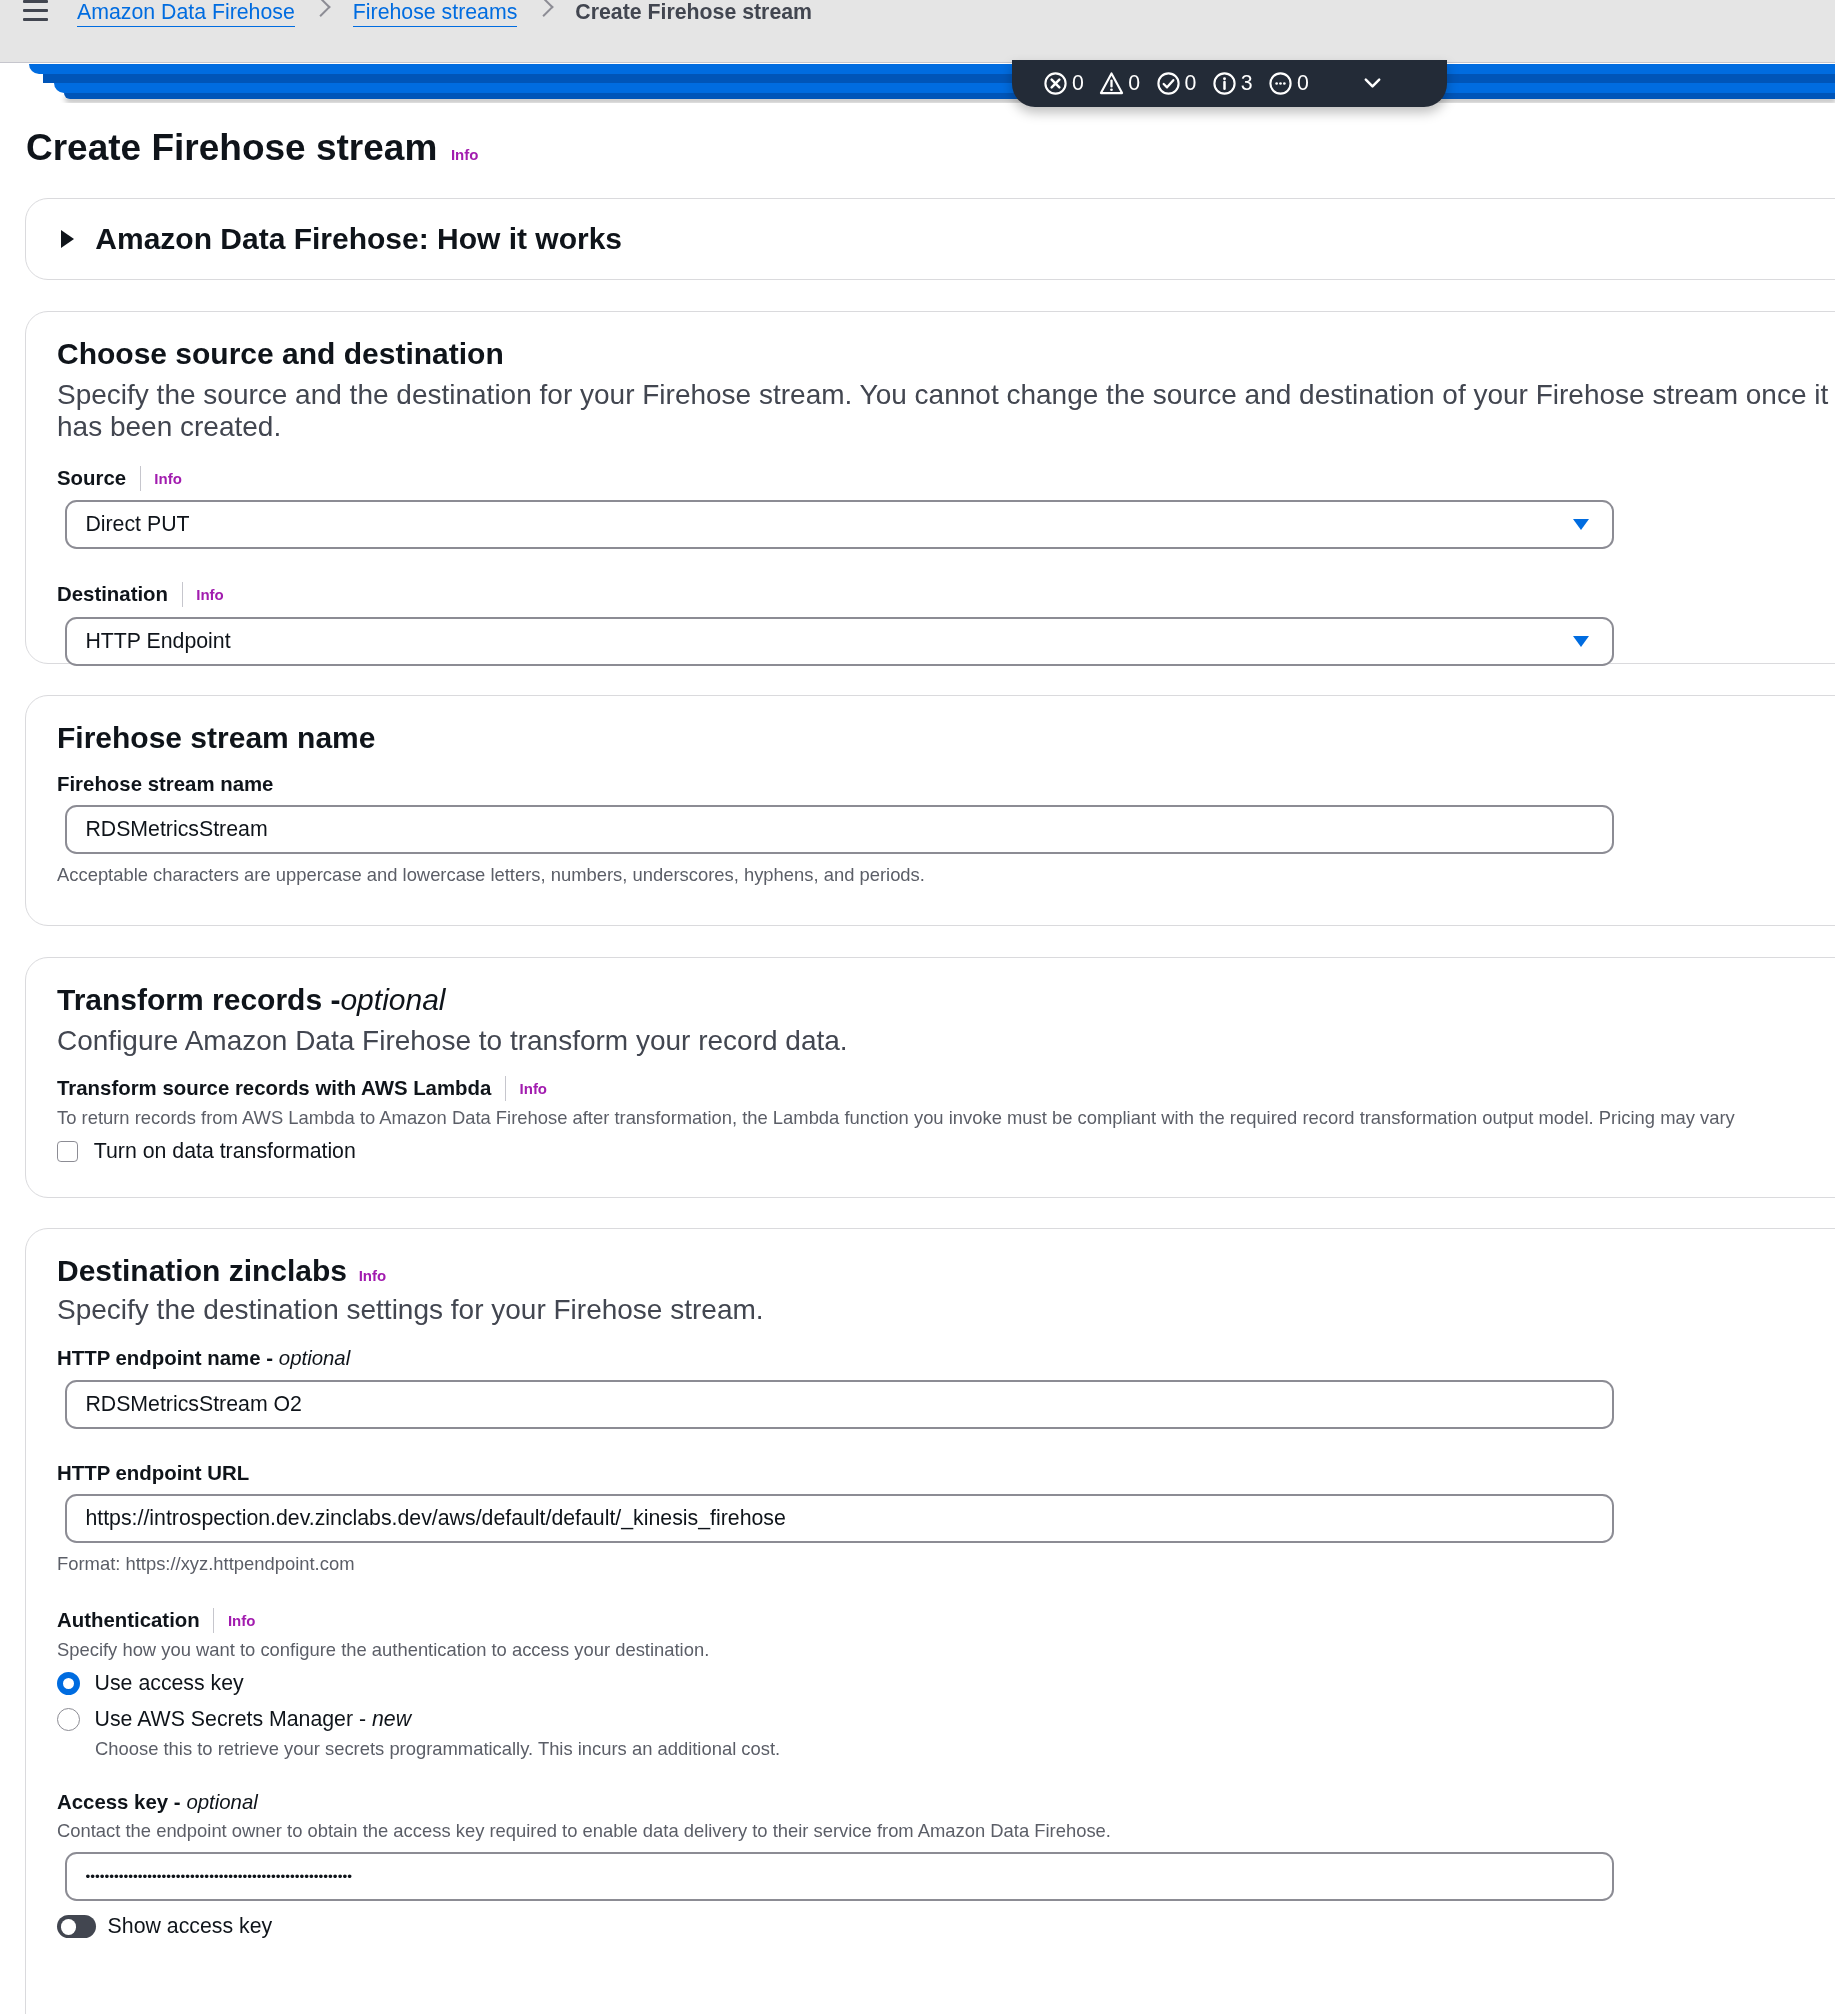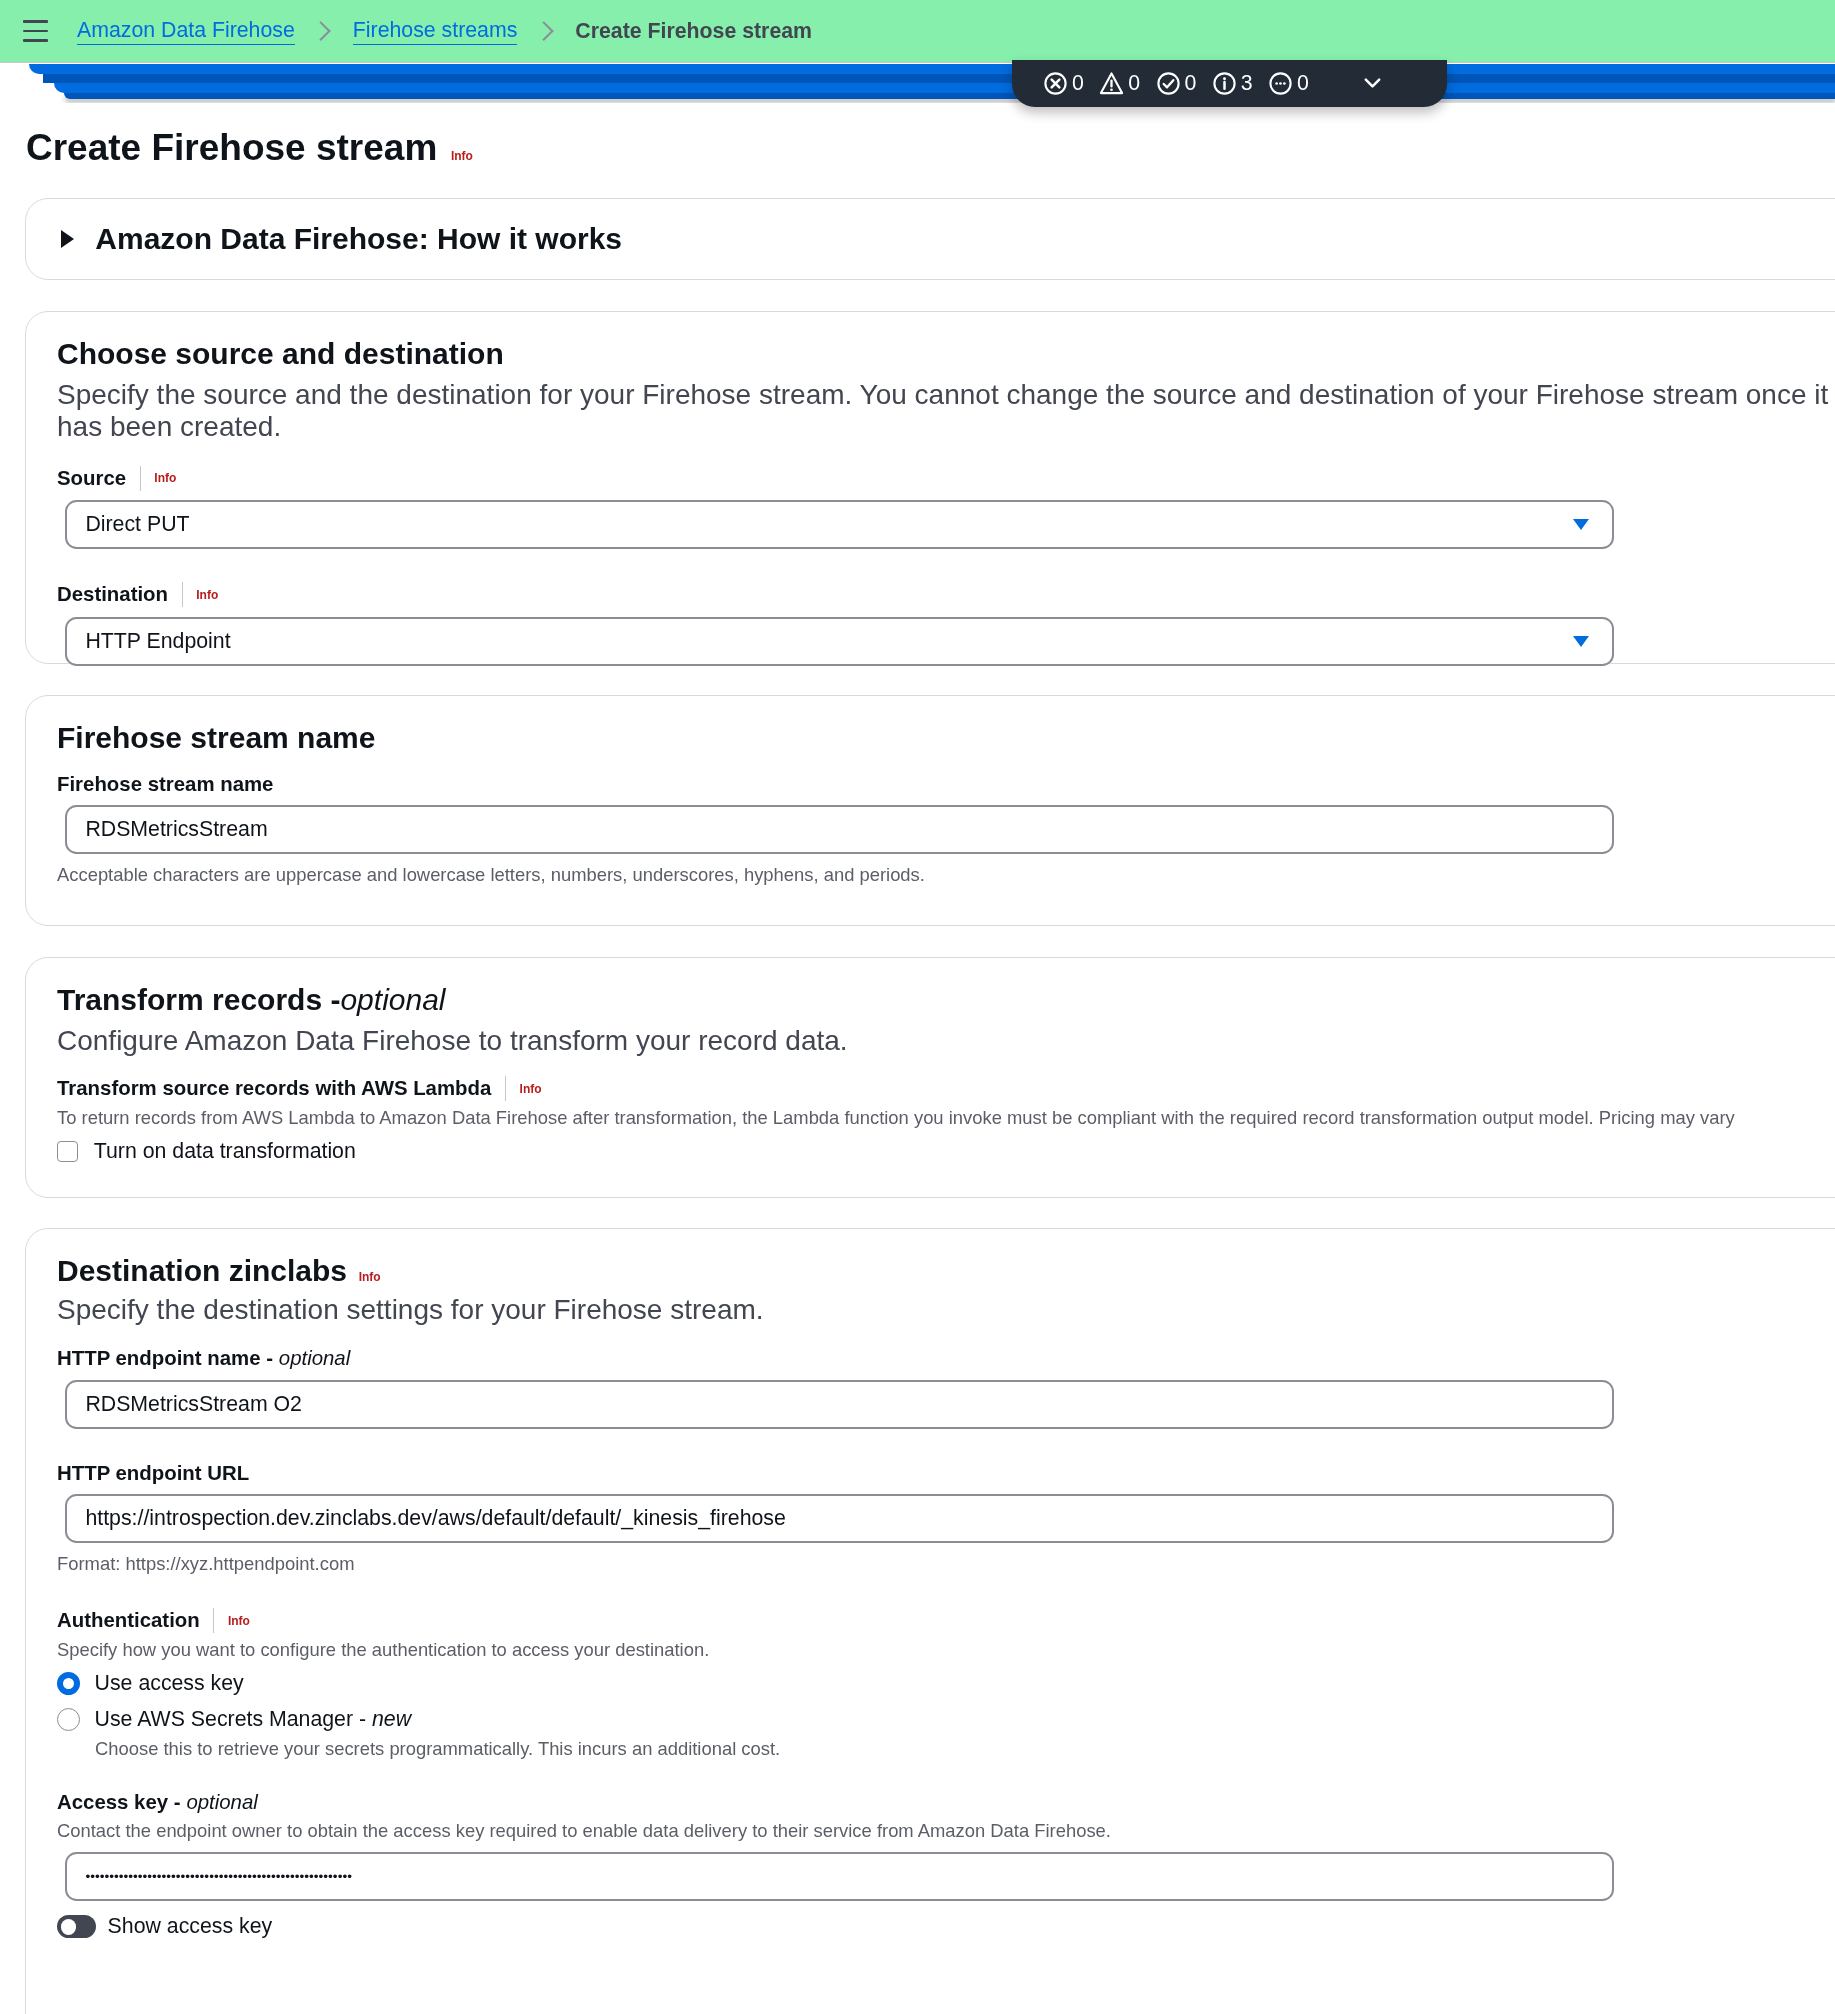--- a/index.html
+++ b/index.html
@@ -4,22 +4,22 @@
 <style>
   * { box-sizing: border-box; }
   html, body { margin: 0; padding: 0; }
   body {
     width: 1836px; height: 2014px; overflow: hidden; background: #ffffff;
     font-family: "Liberation Sans", "DejaVu Sans", sans-serif; color: #0f141a;
     position: relative;
   }
   .topbar {
     position: absolute; left: 0; top: 0; width: 1836px; height: 63px;
-    border-bottom: 1.9px solid #c6c6cd; background: #86efac;
-    display: flex; align-items: center; padding-left: 23px;
+    border-bottom: 1.9px solid #c6c6cd; background: #e5e5e5;
+    display: flex; align-items: flex-start; padding-left: 23px;
   }
   .hamburger { width: 25px; height: 21.3px; display: flex; flex-direction: column; justify-content: space-between; margin-right: 29px; cursor: pointer; }
   .hamburger span { display: block; height: 2.9px; background: #424650; border-radius: 1px; }
   .crumb-link { color: #006ce0; font-size: 21.3px; text-decoration: none; border-bottom: 1.9px solid #006ce0; padding-bottom: 1px; cursor: pointer; }
   .crumb-sep { width: 13.6px; height: 13.6px; border-right: 2.4px solid #8c8c94; border-top: 2.4px solid #8c8c94; transform: rotate(45deg); margin: 0 25px 0 19.4px; }
   .crumb-current { color: #424650; font-size: 21.3px; font-weight: bold; }
 
   .blueband { position: absolute; left: 29px; top: 64px; width: 1807px; height: 39px; overflow: hidden; }
   .band1 { position: absolute; left: 0; top: 0; right: 0; height: 9.7px; background: #006ce0; border-bottom-left-radius: 19.4px; }
   .band2 { position: absolute; left: 13.6px; top: 9.7px; right: 0; height: 9.7px; background: #0055b8; }
@@ -31,21 +31,21 @@
     background: #232b37; border-radius: 0 0 23px 23px;
     display: flex; align-items: center; padding-left: 31px;
     box-shadow: 0 5.8px 11.6px rgba(0,0,0,0.25);
   }
   .status-item { display: flex; align-items: center; margin-right: 15.5px; cursor: pointer; }
   .status-icon { width: 25px; height: 25px; display: inline-flex; }
   .status-count { color: #fff; font-size: 21.3px; margin-left: 3.9px; }
   .status-chevron { margin-left: 37px; width: 23px; height: 23px; display: inline-flex; cursor: pointer; }
 
   .page-title { position: absolute; left: 26px; top: 127px; font-size: 37px; font-weight: bold; color: #0f141a; display: flex; align-items: baseline; }
-  .info-link { color: #b91c1c; font-size: 12px; font-weight: bold; cursor: pointer; }
+  .info-link { color: #a21caf; font-size: 15px; font-weight: bold; cursor: pointer; }
   .page-title .info-link { margin-left: 13.6px; }
 
   .card {
     position: absolute; left: 25px; width: 1844px; background: #fff;
     border: 1.9px solid #dadadd; border-radius: 23px;
   }
   .card-header { font-size: 30px; font-weight: bold; color: #0f141a; display: flex; align-items: baseline; }
   .card-desc { font-size: 28px; color: #424650; margin-top: 11.6px; }
   .field-label { font-size: 20.4px; font-weight: bold; color: #0f141a; display: flex; align-items: center; }
   .label-sep { width: 1px; height: 25px; background: #c6c6cd; margin: 0 13.6px 0 13.6px; }

